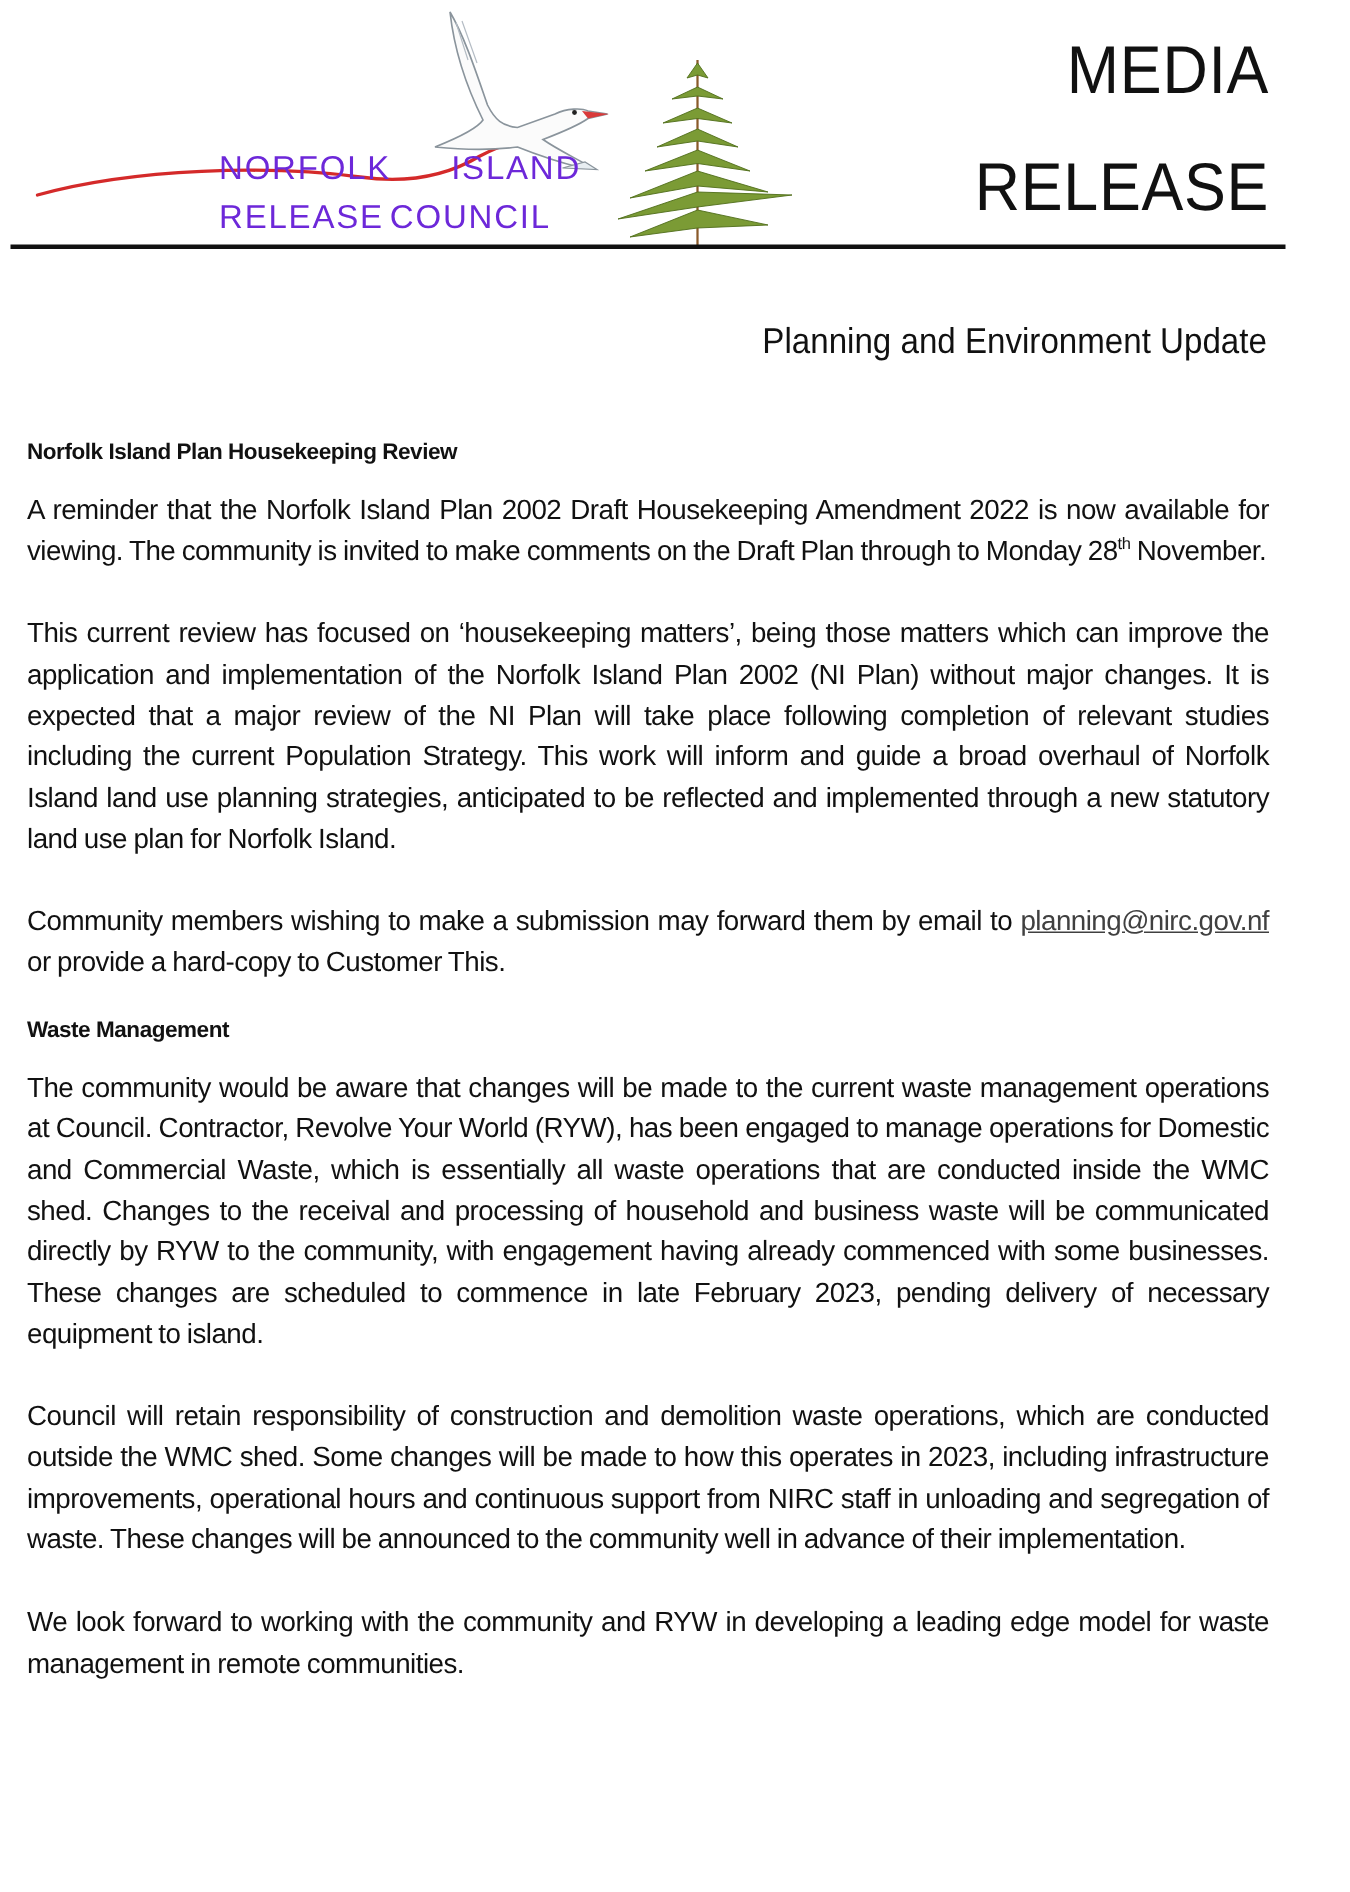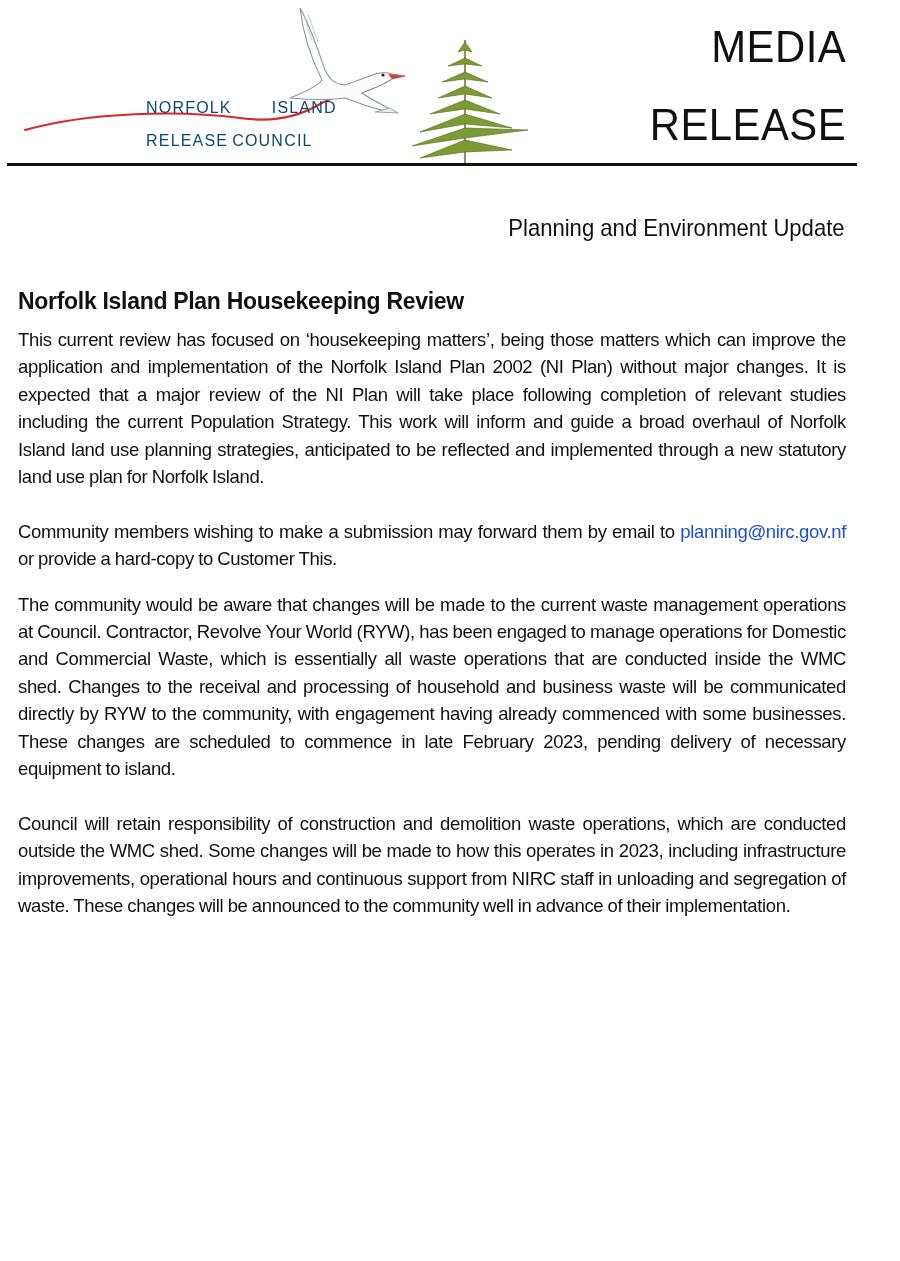--- a/index.html
+++ b/index.html
@@ -22,23 +22,23 @@
     }
     .logo {
       position: absolute;
       left: 0; top: 0;
       width: 560px; height: 170px;
     }
     .logo svg { position: absolute; left: 0; top: 0; }
     .logo-line1, .logo-line2 {
       position: absolute;
       font-family: "Liberation Sans", sans-serif;
-      font-size: 16px;
+      font-size: 22px;
       letter-spacing: 1.2px;
-      color: #0c4a6e;
+      color: #6d28d9;
       white-space: nowrap;
     }
     .logo-line1 .w2 { margin-left: 40px; }
     .logo-line2 .w2 { margin-left: 4px; }
     .logo-line1 { left: 146px; top: 99px; }
     .logo-line2 { left: 146px; top: 132px; }
     .title-block {
       position: absolute;
       right: 54px;
       top: 8px;
@@ -72,36 +72,37 @@
       transform-origin: right center;
     }
     .content {
       position: absolute;
       left: 18px;
       top: 288px;
       width: 828px;
     }
     .section-heading {
       font-weight: bold;
-      font-size: 23px;
+      font-size: 15px;
       line-height: 27px;
       margin: 0 0 11px 0;
       letter-spacing: -0.3px;
     }
     .para {
       font-size: 18.5px;
       line-height: 27.4px;
       text-align: justify;
       margin: 0 0 27.4px 0;
       letter-spacing: -0.35px;
       word-spacing: -0.5px;
     }
     .para.tight { margin-bottom: 18px; }
     .link {
-      color: #1d4ed8;
+      color: #404040;
+      text-decoration: underline;
       cursor: pointer;
     }
     sup { font-size: 11px; line-height: 0; vertical-align: super; }
   </style>
 </head>
 <body>
 
 <div class="header">
   <div class="logo">
     <svg width="560" height="170" viewBox="0 0 560 170">
@@ -144,21 +145,24 @@
   </div>
 
   <div class="rule"></div>
 </div>
 
 <div class="subtitle">Planning and Environment Update</div>
 
 <div class="content">
   <section>
     <h2 class="section-heading">Norfolk Island Plan Housekeeping Review</h2>
+    <p class="para"><span>A reminder that the Norfolk Island Plan 2002 Draft Housekeeping Amendment 2022 is now available for viewing. The community is invited to make comments on the Draft Plan through to Monday 28</span><sup>th</sup><span> November.</span></p>
     <p class="para">This current review has focused on ‘housekeeping matters’, being those matters which can improve the application and implementation of the Norfolk Island Plan 2002 (NI Plan) without major changes. It is expected that a major review of the NI Plan will take place following completion of relevant studies including the current Population Strategy. This work will inform and guide a broad overhaul of Norfolk Island land use planning strategies, anticipated to be reflected and implemented through a new statutory land use plan for Norfolk Island.</p>
     <p class="para tight"><span>Community members wishing to make a submission may forward them by email to </span><a class="link">planning@nirc.gov.nf</a><span> or provide a hard-copy to Customer This.</span></p>
   </section>
 
   <section>
+    <h2 class="section-heading">Waste Management</h2>
     <p class="para">The community would be aware that changes will be made to the current waste management operations at Council. Contractor, Revolve Your World (RYW), has been engaged to manage operations for Domestic and Commercial Waste, which is essentially all waste operations that are conducted inside the WMC shed. Changes to the receival and processing of household and business waste will be communicated directly by RYW to the community, with engagement having already commenced with some businesses. These changes are scheduled to commence in late February 2023, pending delivery of necessary equipment to island.</p>
     <p class="para">Council will retain responsibility of construction and demolition waste operations, which are conducted outside the WMC shed. Some changes will be made to how this operates in 2023, including infrastructure improvements, operational hours and continuous support from NIRC staff in unloading and segregation of waste. These changes will be announced to the community well in advance of their implementation.</p>
+    <p class="para">We look forward to working with the community and RYW in developing a leading edge model for waste management in remote communities.</p>
   </section>
 </div>
 
 </body></html>

